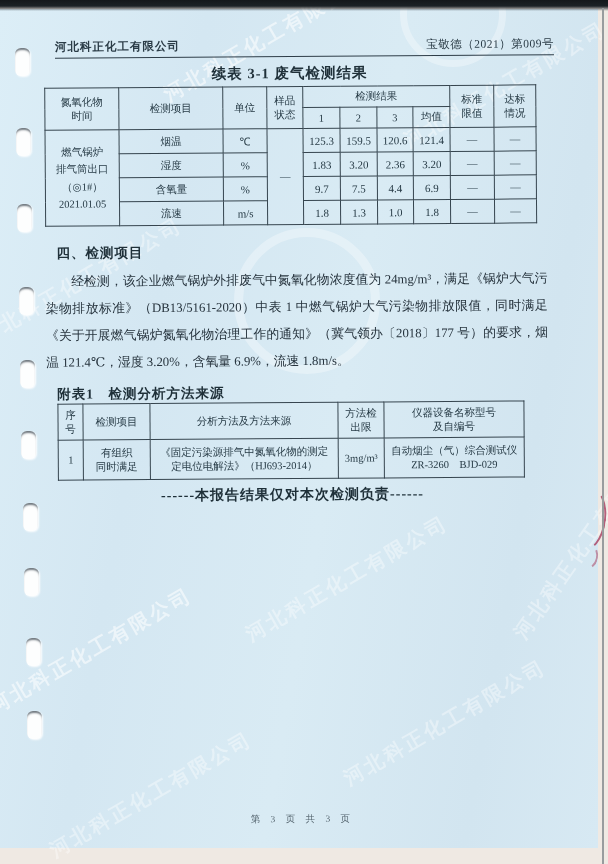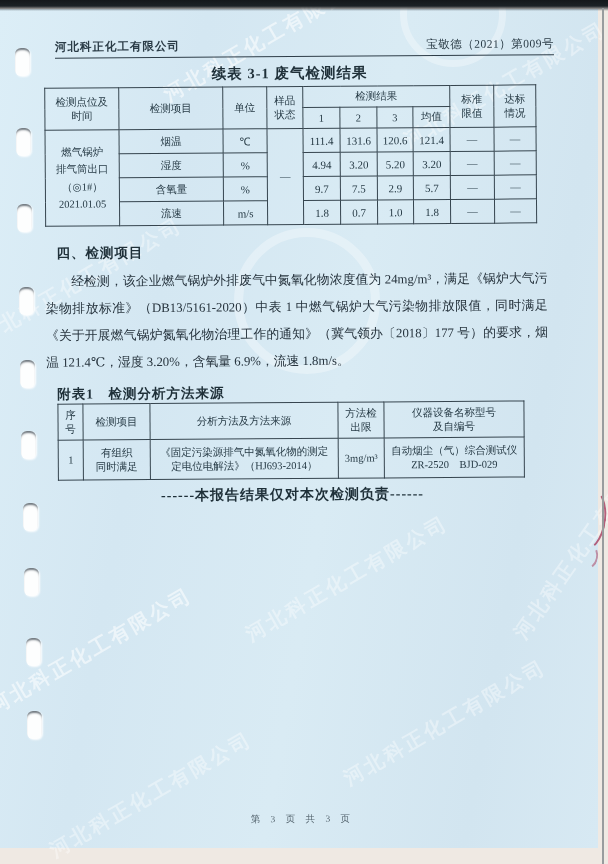--- a/index.html
+++ b/index.html
@@ -97,21 +97,21 @@
           <col style="width:36px">
         <col style="width:37px">
           <col style="width:37px">
           <col style="width:36px">
           <col style="width:37px">
         <col style="width:44px">
           <col style="width:42px">
       </colgroup>
       <tbody>
         <tr style="height:21px;">
-          <td rowspan="2" class="hd ml">检测点位及
+          <td rowspan="2" class="hd ml">氮氧化物
 时间</td>
           <td rowspan="2" class="hd">检测项目</td>
           <td rowspan="2" class="hd">单位</td>
           <td rowspan="2" class="hd ml">样品
 状态</td>
           <td colspan="4" class="hd">检测结果</td>
           <td rowspan="2" class="hd ml">标准
 限值</td>
           <td rowspan="2" class="hd ml">达标
 情况</td>
@@ -123,52 +123,52 @@
           <td class="hd">均值</td>
         </tr>
         <tr style="height:24px;">
           <td rowspan="4" class="ml" style="font-size:10.5px;line-height:1.65;">燃气锅炉
 排气筒出口
 （◎1#）
 2021.01.05</td>
           <td>烟温</td>
           <td class="num">℃</td>
           <td rowspan="4">—</td>
-          <td class="num">111.4</td>
-          <td class="num">131.6</td>
+          <td class="num">125.3</td>
+          <td class="num">159.5</td>
           <td class="num">120.6</td>
           <td class="num">121.4</td>
           <td>—</td>
           <td>—</td>
         </tr>
         <tr style="height:24px;">
           <td>湿度</td>
           <td class="num">%</td>
-          <td class="num">4.94</td>
+          <td class="num">1.83</td>
           <td class="num">3.20</td>
-          <td class="num">5.20</td>
+          <td class="num">2.36</td>
           <td class="num">3.20</td>
           <td>—</td>
           <td>—</td>
         </tr>
         <tr style="height:24px;">
           <td>含氧量</td>
           <td class="num">%</td>
           <td class="num">9.7</td>
           <td class="num">7.5</td>
-          <td class="num">2.9</td>
-          <td class="num">5.7</td>
+          <td class="num">4.4</td>
+          <td class="num">6.9</td>
           <td>—</td>
           <td>—</td>
         </tr>
         <tr style="height:24px;">
           <td>流速</td>
           <td class="num">m/s</td>
           <td class="num">1.8</td>
-          <td class="num">0.7</td>
+          <td class="num">1.3</td>
           <td class="num">1.0</td>
           <td class="num">1.8</td>
           <td>—</td>
           <td>—</td>
         </tr>
       </tbody>
     </table>
 
     <div class="concl-title">四、检测项目</div>
     <div class="concl-par">经检测，该企业燃气锅炉外排废气中氮氧化物浓度值为 24mg/m³，满足《锅炉大气污染物排放标准》（DB13/5161-2020）中表 1 中燃气锅炉大气污染物排放限值，同时满足《关于开展燃气锅炉氮氧化物治理工作的通知》（冀气领办〔2018〕177 号）的要求，烟温 121.4℃，湿度 3.20%，含氧量 6.9%，流速 1.8m/s。</div>
@@ -195,21 +195,21 @@
 及自编号</td>
         </tr>
         <tr style="height:40px;">
           <td>1</td>
           <td class="ml">有组织
 同时满足</td>
           <td class="ml" style="font-size:10.5px;">《固定污染源排气中氮氧化物的测定
 定电位电解法》（HJ693-2014）</td>
           <td>3mg/m³</td>
           <td class="ml">自动烟尘（气）综合测试仪
-ZR-2520　BJD-029</td>
+ZR-3260　BJD-029</td>
         </tr>
       </tbody>
     </table>
 
     <div class="note-line">------本报告结果仅对本次检测负责------</div>
 
     <div class="footer">第 3 页 共 3 页</div>
   </div>
 </div>
 

